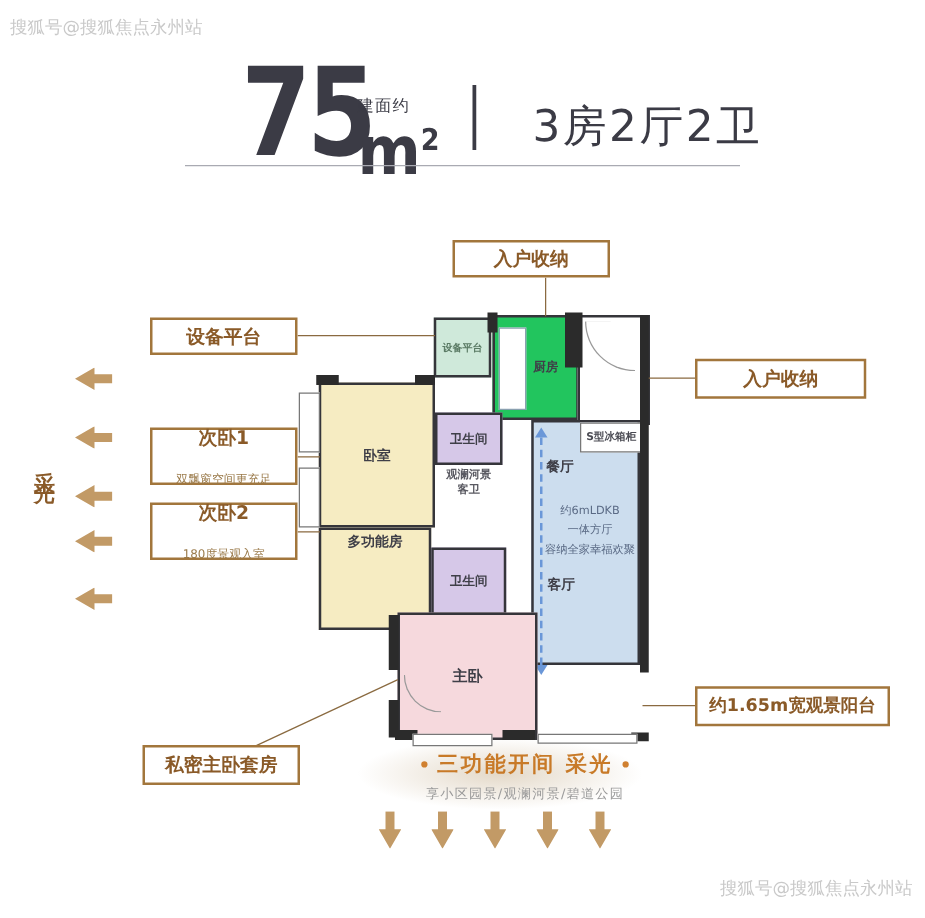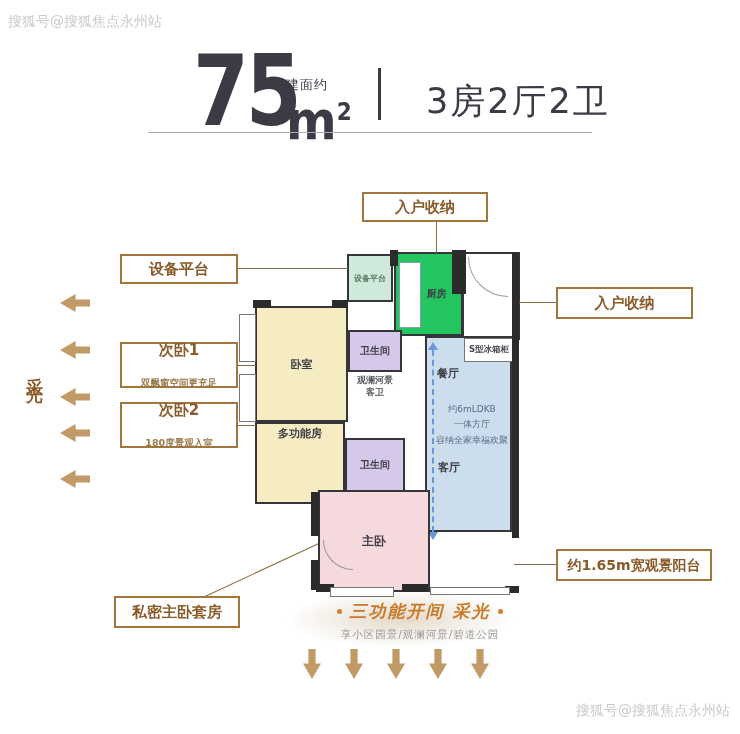--- a/index.html
+++ b/index.html
@@ -23,21 +23,21 @@
   
   .room { position:absolute; border:2px solid #35353a; display:flex; align-items:center; justify-content:center; color:#3f3f48; font-weight:bold; font-size:11px; z-index:1; }
   .room .rl { pointer-events:none; }
   .wall { position:absolute; background:#2b2b2b; z-index:2; }
   .winbox { position:absolute; background:#ffffff; border:1px solid #777; z-index:2; }
   .door-arc { position:absolute; border-left:1px solid #999; border-bottom:1px solid #999; border-bottom-left-radius:100%; z-index:2; }
 
   
   .callout { position:absolute; background:#ffffff; border:2px solid #a2763c; color:#8a5a28; display:flex; flex-direction:column; align-items:center; justify-content:center; z-index:6; text-align:center; }
   .callout .t { font-size:15px; font-weight:bold; line-height:1.2; }
-  .callout .s { font-size:9.5px; font-weight:bold; color:#9a7a4a; margin-top:18px; }
+  .callout .s { font-size:9.5px; font-weight:normal; color:#9a7a4a; margin-top:18px; }
   .connector { position:absolute; background:#8a6a40; z-index:5; }
 
   
   .tan-arrow { position:absolute; width:30px; height:18px; background:#c29a66; z-index:3;
     clip-path:polygon(0 50%, 52% 0, 52% 30%, 100% 30%, 100% 70%, 52% 70%, 52% 100%); }
   .tan-arrow.down { transform:rotate(-90deg); }
 
   .daylight-vertical { writing-mode:vertical-rl; font-size:17px; font-weight:bold; color:#8a5a28; letter-spacing:8px; z-index:3; }
 
   
@@ -173,21 +173,21 @@
 
   <div class="connector" style="left:436px; top:222px; width:1px; height:31px;"></div>
   <div class="connector" style="left:238px; top:268px; width:110px; height:1px;"></div>
   <div class="connector" style="left:238px; top:365px; width:18px; height:1px;"></div>
   <div class="connector" style="left:238px; top:425px; width:18px; height:1px;"></div>
   <div class="connector" style="left:519px; top:302px; width:37px; height:1px;"></div>
   <div class="connector" style="left:514px; top:564px; width:42px; height:1px;"></div>
   <div class="connector" style="left:205px; top:596px; width:125px; height:1px; transform:rotate(-25deg); transform-origin:left center;"></div>
 
   <div class="glow" style="left:285px; top:590px; width:230px; height:58px;"></div>
-  <div class="abs highlight-row" style="left:300px; top:600px; width:240px;font-style:italic;">
+  <div class="abs highlight-row" style="left:300px; top:600px; width:240px;">
     <span class="dot"></span>
     <span class="highlight-text">三功能开间 采光</span>
     <span class="dot"></span>
   </div>
   <div class="abs footer-note" style="left:280px; top:628px; width:280px;">享小区园景/观澜河景/碧道公园</div>
 
   <div class="abs tan-arrow down" style="left:297px; top:655px;"></div>
   <div class="abs tan-arrow down" style="left:339px; top:655px;"></div>
   <div class="abs tan-arrow down" style="left:381px; top:655px;"></div>
   <div class="abs tan-arrow down" style="left:423px; top:655px;"></div>

